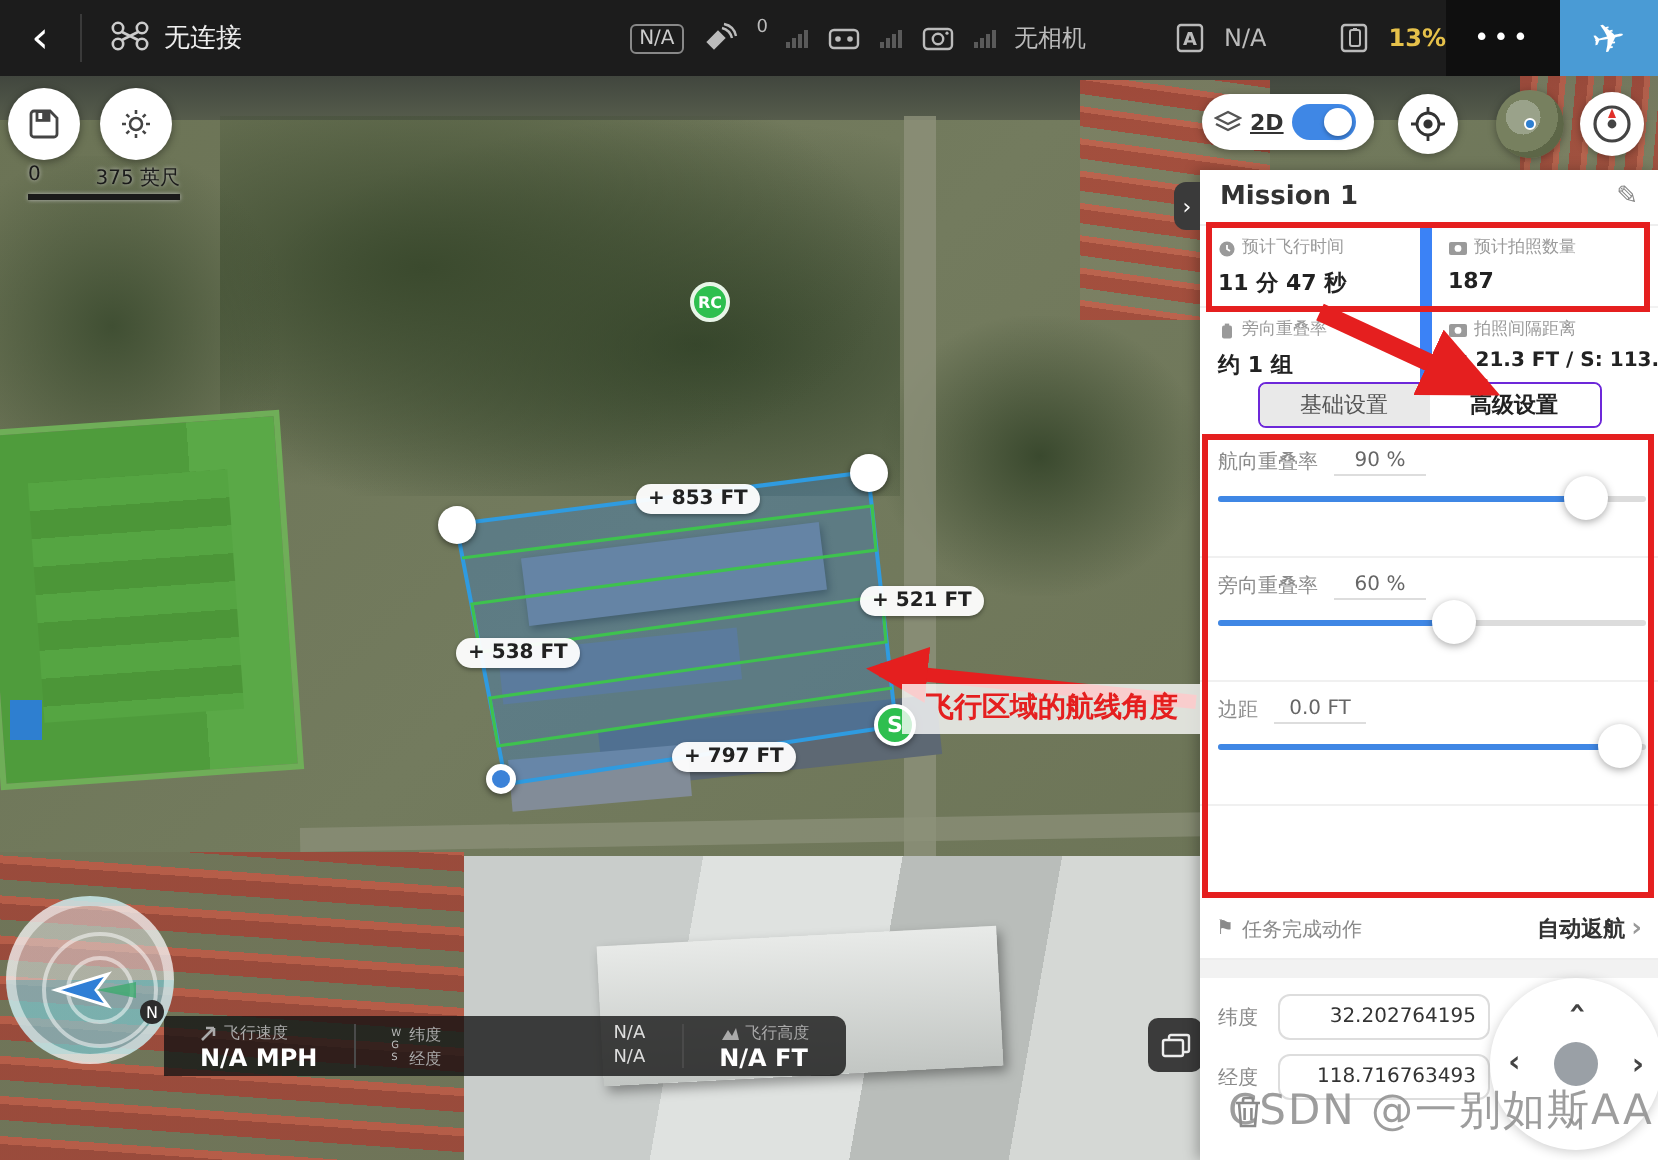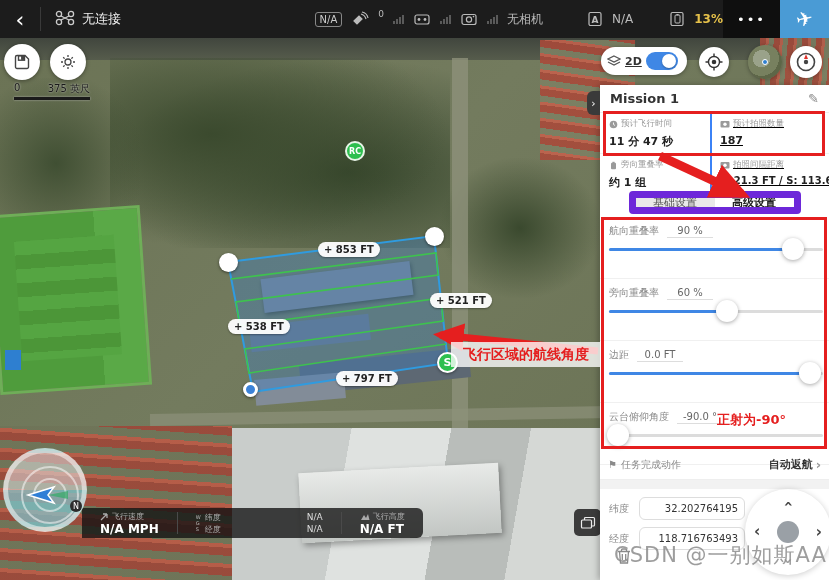--- a/index.html
+++ b/index.html
@@ -95,25 +95,25 @@
 
   
   .panel { position:absolute; left:600px; top:85px; width:229px; height:495px; background:#fff; z-index:30; box-shadow:-2px 0 6px rgba(0,0,0,.25); }
   .collapse-tab { position:absolute; left:-13px; top:6px; width:13px; height:24px; background:#3a3a3a; border-radius:6px 0 0 6px; color:#fff; font-size:11px; display:flex; align-items:center; justify-content:center; z-index:31; }
   .p-header { position:absolute; left:0; top:0; width:229px; height:28px; display:flex; align-items:center; justify-content:space-between; padding:0 10px; border-bottom:1px solid #eee; }
   .p-title { font-size:13px; font-weight:bold; color:#333; }
   .p-edit { color:#888; font-size:13px; }
   .p-stats { position:absolute; left:0; top:28px; width:229px; }
   .stat-row { display:flex; height:41px; }
   .stat-cell { width:110px; padding:5px 0 0 9px; }
-  .stat-cell + .stat-cell { width:119px; border-left:2px solid #3b82f6; padding-left:8px;text-decoration:underline; }
+  .stat-cell + .stat-cell { width:119px; border-left:6px solid #3b82f6; padding-left:8px; }
   .stat-label { font-size:8.5px; color:#9a9a9a; display:flex; align-items:center; gap:3px; white-space:nowrap; }
   .stat-value { font-size:11px; font-weight:bold; color:#222; margin-top:4px; white-space:nowrap; }
   .p-tabs { position:absolute; left:0; top:106px; width:229px; height:26px; display:flex; justify-content:center; }
-  .seg { display:flex; width:172px; height:23px; border-radius:4px; overflow:hidden; border:7px solid #6d28d9; }
+  .seg { display:flex; width:172px; height:23px; border-radius:4px; overflow:hidden; border:1px solid #6d28d9; }
   .seg-item { flex:1; display:flex; align-items:center; justify-content:center; font-size:11px; }
   .seg-item.inactive { background:#e9e9e9; color:#555; }
   .seg-item.active { background:#fff; color:#222; font-weight:bold; }
   .p-sliders { position:absolute; left:0; top:132px; width:229px; }
   .srow { height:62px; border-bottom:1px solid #f0f0f0; position:relative; padding:5px 6px 0 9px; }
   .srow-top { display:flex; align-items:center; gap:8px; height:18px; }
   .slabel { font-size:10px; color:#8a8a8a; white-space:nowrap; }
   .sval { font-size:10px; color:#666; border-bottom:1px solid #ddd; min-width:46px; text-align:center; padding:1px 4px; }
   .strack { position:absolute; left:9px; right:6px; top:31px; height:3px; border-radius:2px; background:#dcdcdc; }
   .sl-fill { position:absolute; left:0; top:0; height:3px; border-radius:2px; background:#3f87e5; }
@@ -458,31 +458,20 @@
     <div class="srow">
       <div class="srow-top">
         <span class="slabel">边距</span>
         <span class="sval">0.0 FT</span>
       </div>
       <div class="strack">
           <div class="sl-fill" style="width: 94%;"></div>
           <div class="sl-thumb" style="left: 94%;"></div>
         </div>
     </div>
-    <div class="srow">
-      <div class="srow-top">
-        <span class="slabel">云台俯仰角度</span>
-        <span class="sval">-90.0 °</span>
-      </div>
-      <span class="gimbal-note">正射为-90°</span>
-      <div class="strack">
-          <div class="sl-fill" style="width: 4%;"></div>
-          <div class="sl-thumb" style="left: 4%;"></div>
-        </div>
-    </div>
   </div>
 
   <div class="p-finish">
     <span class="pf-label">
         <span>⚑</span>
         <span>任务完成动作</span>
       </span>
     <span class="pf-value">
         <span>自动返航</span>
         <span class="pf-chev">›</span>

